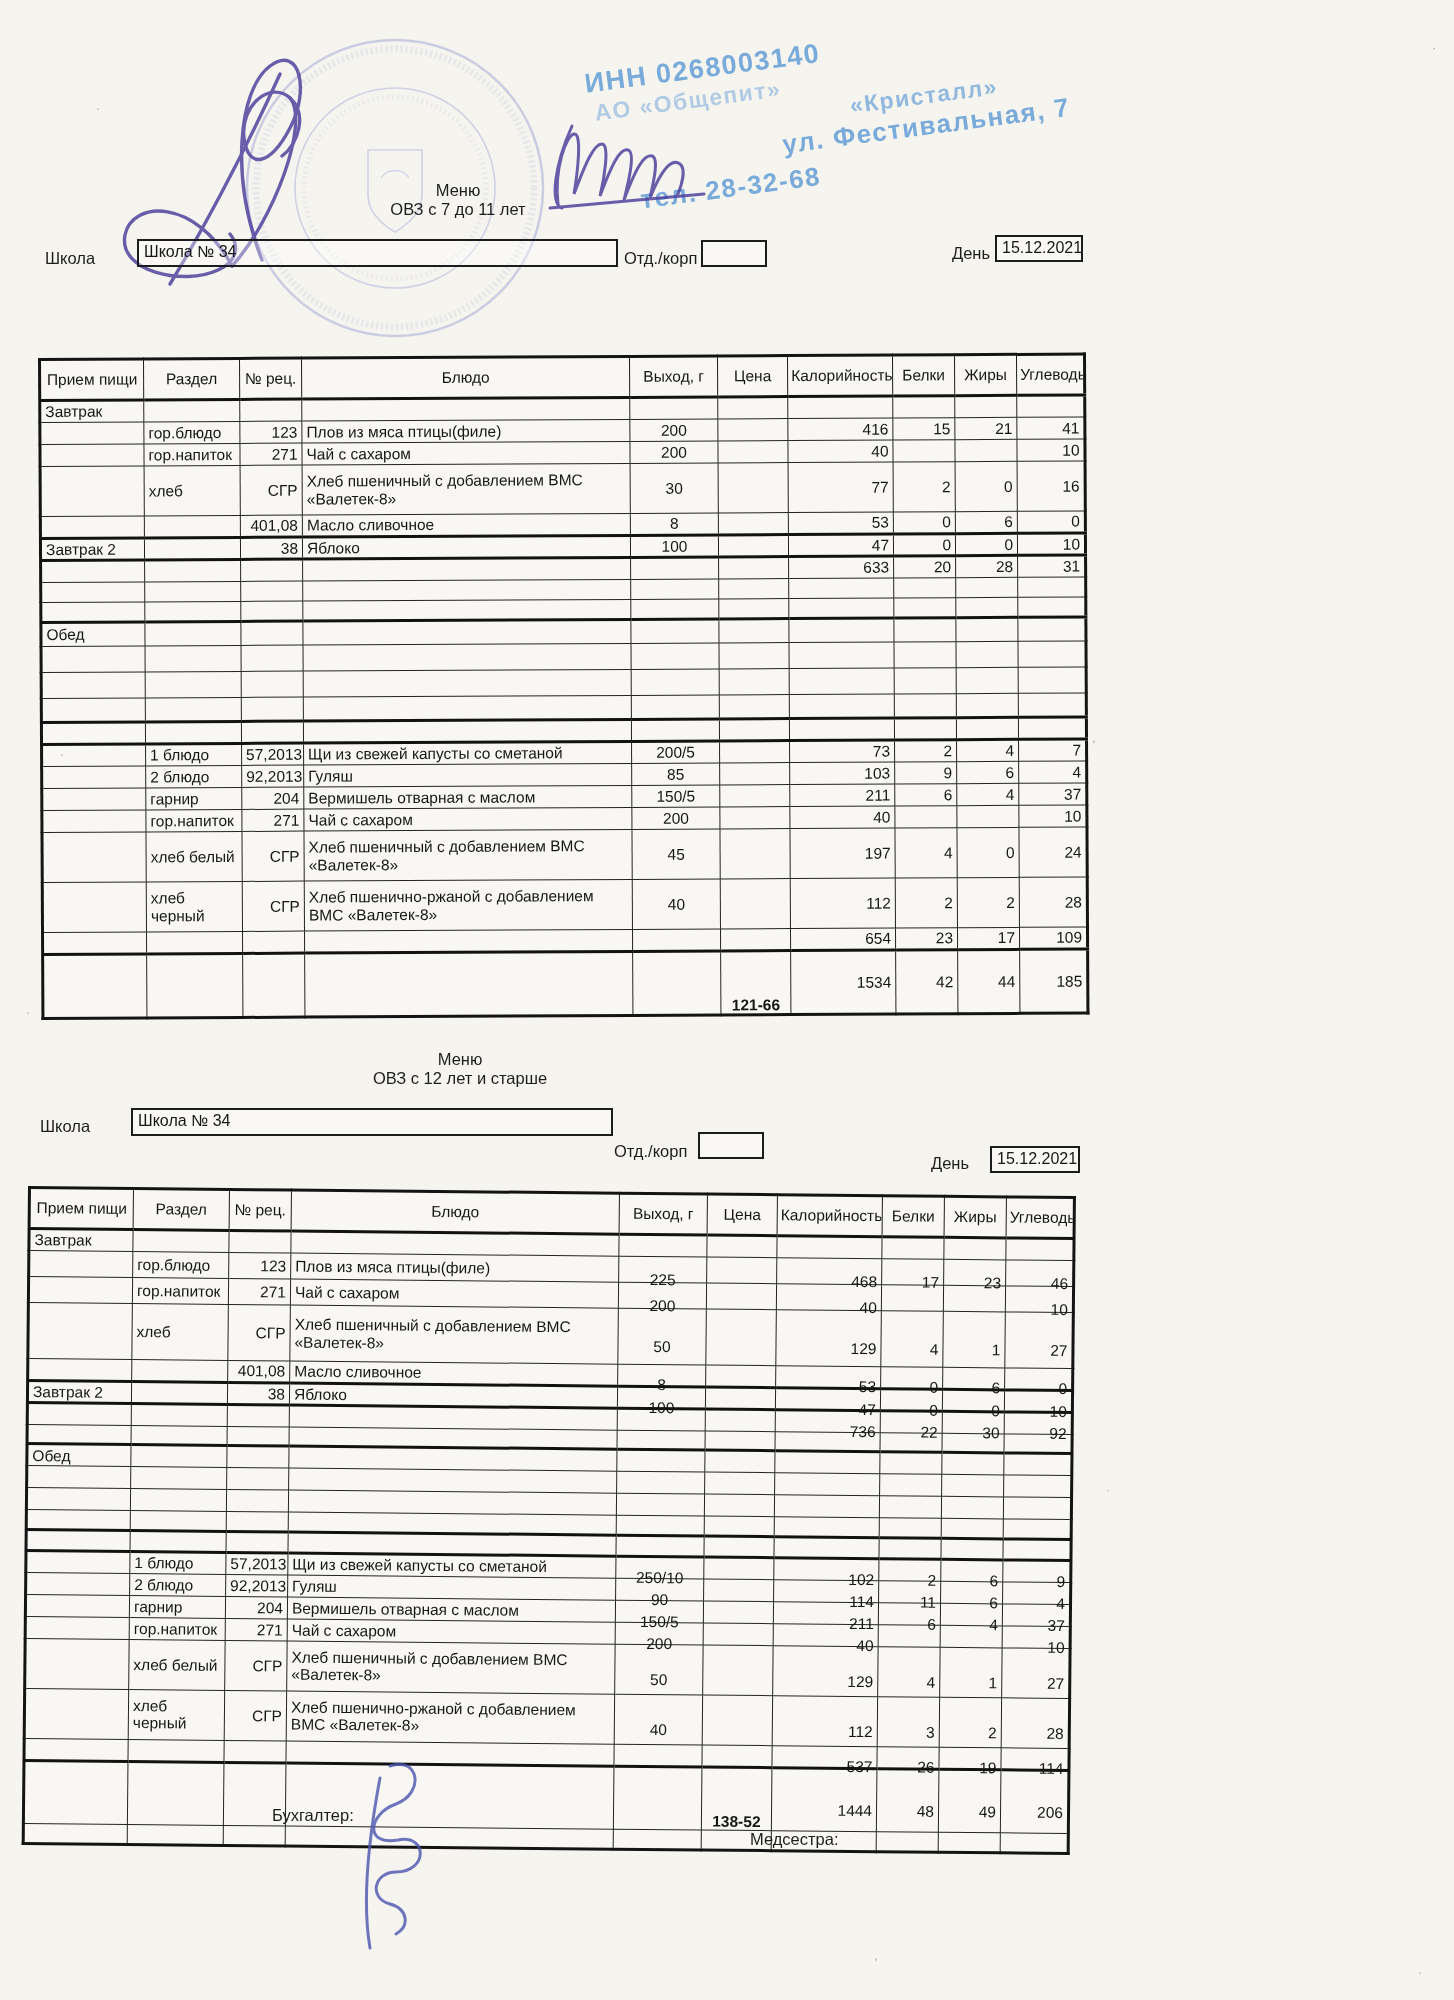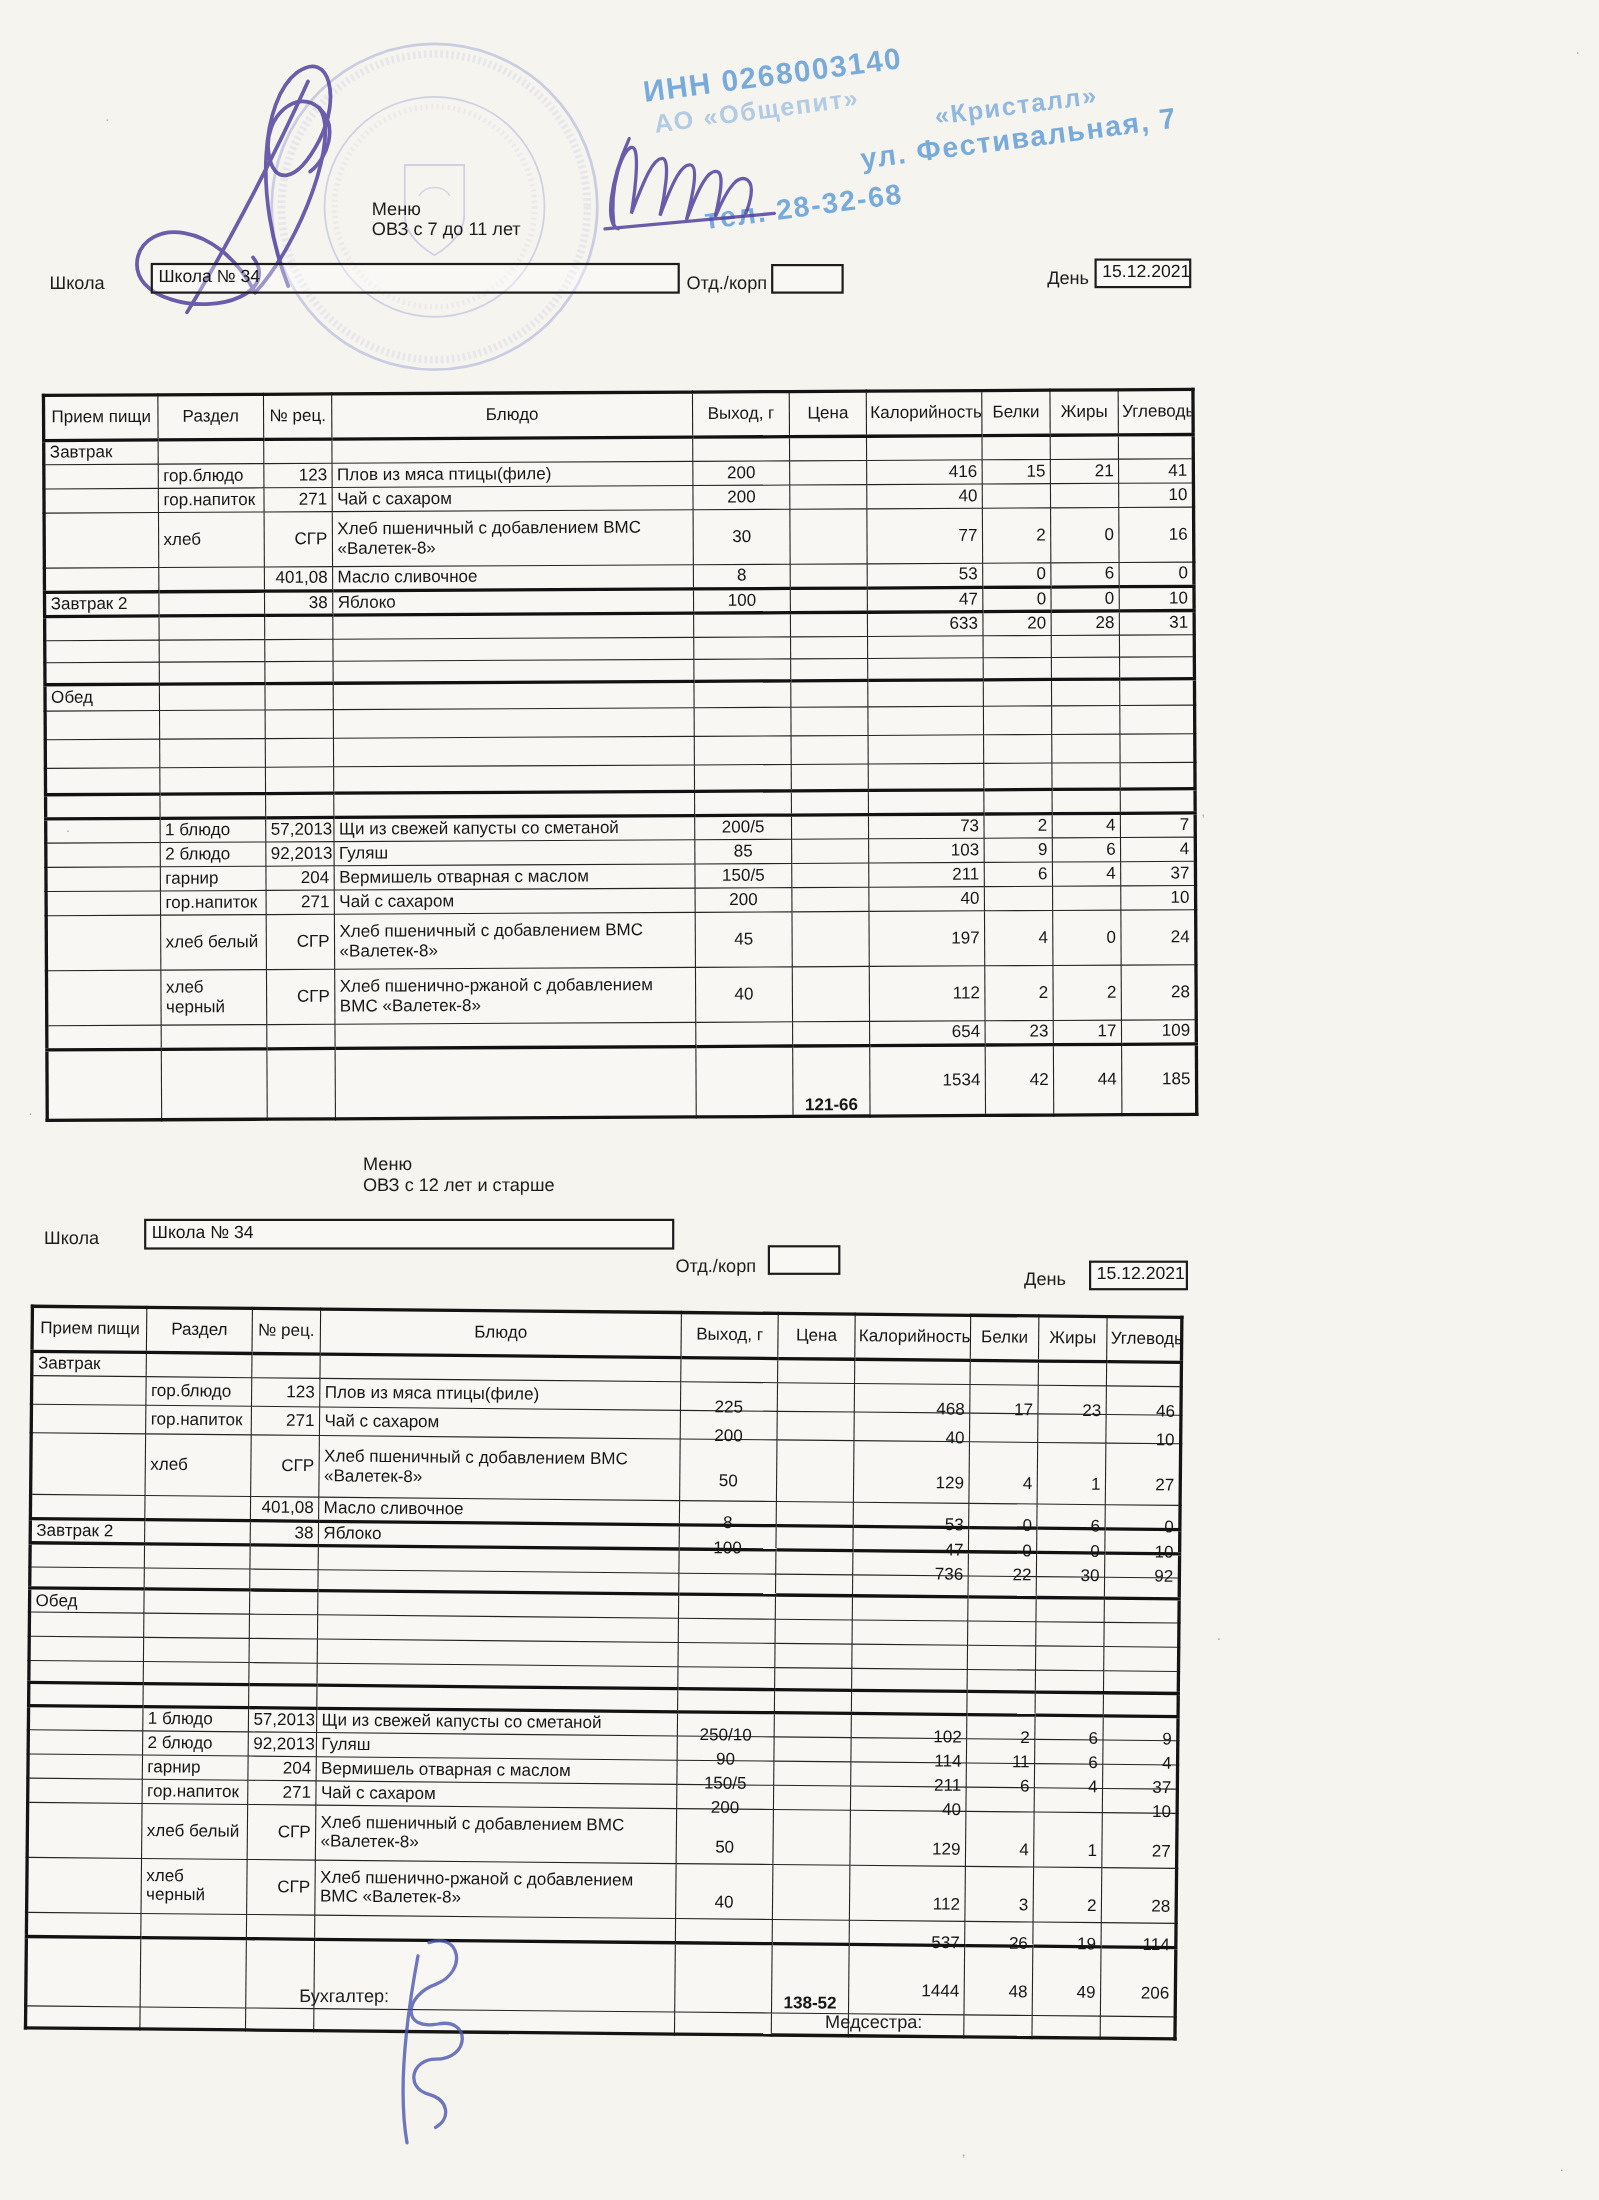--- a/index.html
+++ b/index.html
@@ -2,21 +2,21 @@
 <html><head>
 <meta charset="utf-8">
 <style>
   html,body{margin:0;padding:0;}
   body{background:#e8e6e0;font-family:"Liberation Sans","DejaVu Sans",sans-serif;}
   .page{position:relative;width:1454px;height:2000px;background:#f6f4ef;overflow:hidden;color:#1b1b1b;}
 
   
   .abs{position:absolute;}
   .tline{font-size:16.5px;color:#1d1d1d;white-space:nowrap;}
-  .center{text-align:left;}
+  .center{text-align:center;}
 
   
   .appr .tline{line-height:23px;}
   .sig-underline{display:inline-block;border-bottom:1.6px solid #222;height:14px;vertical-align:baseline;}
 
   
   .seal{opacity:.85;}
 
   
   .stamp-blue{transform:rotate(-7.5deg);transform-origin:left top;color:rgba(98,156,214,.85);font-weight:700;}

